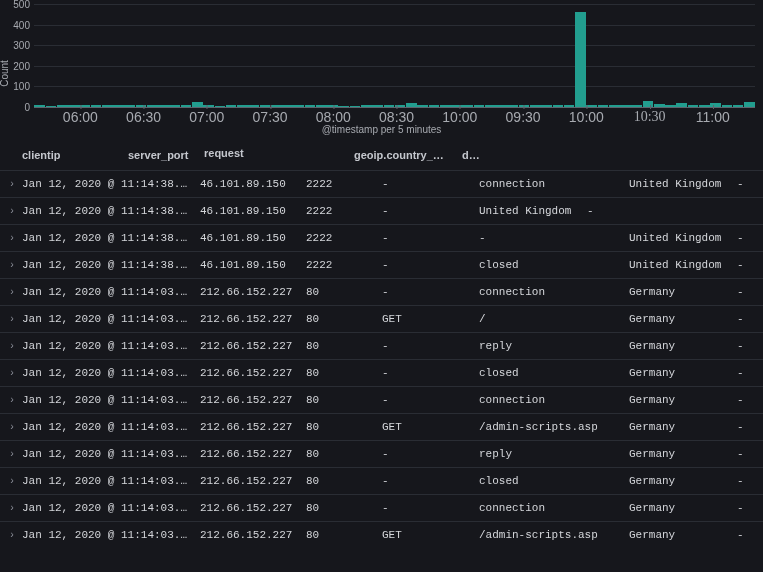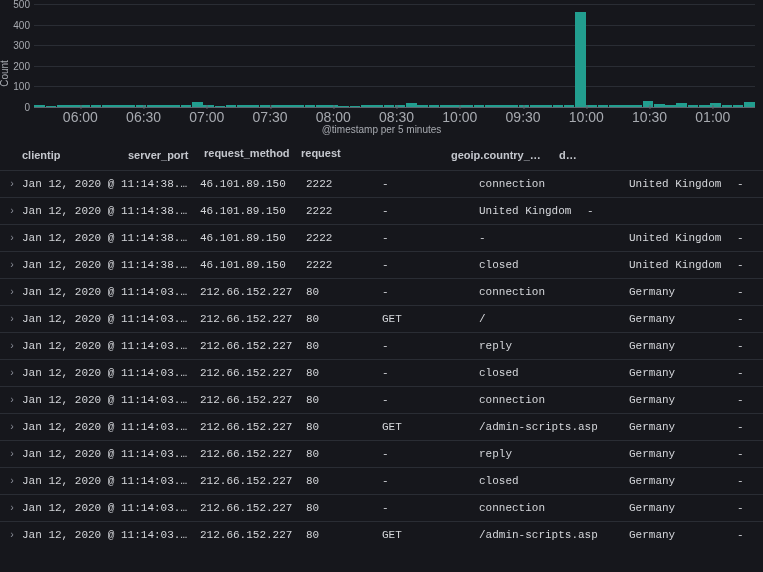--- a/index.html
+++ b/index.html
@@ -231,38 +231,35 @@
     <div class="chart-axis-line"></div>
   <div class="chart-xtick" style="left: 6.43275%;">06:00</div>
       <div class="chart-xtick" style="left: 15.2047%;">06:30</div>
       <div class="chart-xtick" style="left: 23.9766%;">07:00</div>
       <div class="chart-xtick" style="left: 32.7485%;">07:30</div>
       <div class="chart-xtick" style="left: 41.5205%;">08:00</div>
       <div class="chart-xtick" style="left: 50.2924%;">08:30</div>
       <div class="chart-xtick" style="left: 59.0643%;">10:00</div>
       <div class="chart-xtick" style="left: 67.8363%;">09:30</div>
       <div class="chart-xtick" style="left: 76.6082%;">10:00</div>
-      <div class="chart-xtick" style="left: 85.3801%;">10:30</div>
-      <div class="chart-xtick" style="left: 94.152%;">01:00</div>
+      <div class="chart-xtick" style="left: 85.3801%; font-family: Liberation Serif, serif;">10:30</div>
+      <div class="chart-xtick" style="left: 94.152%;">11:00</div>
     </div>
   <div class="chart-xlabel">@timestamp per 5 minutes</div>
 </div>
 
 <div class="table-region">
   <div class="t-header">
     <div class="col col-expander"></div>
     <div class="col col-clientip">
       <span>clientip</span>
     </div>
     <div class="col col-port">
       <span>server_port</span>
     </div>
-    <div class="col col-method stack-head">
-      <div>request_method</div>
-    </div>
     <div class="col col-request stack-head">
       <div>request</div>
     </div>
     <div class="col col-country">
       <span>geoip.country_name</span>
     </div>
     <div class="col col-data">
       <span>data</span>
     </div>
   </div>

